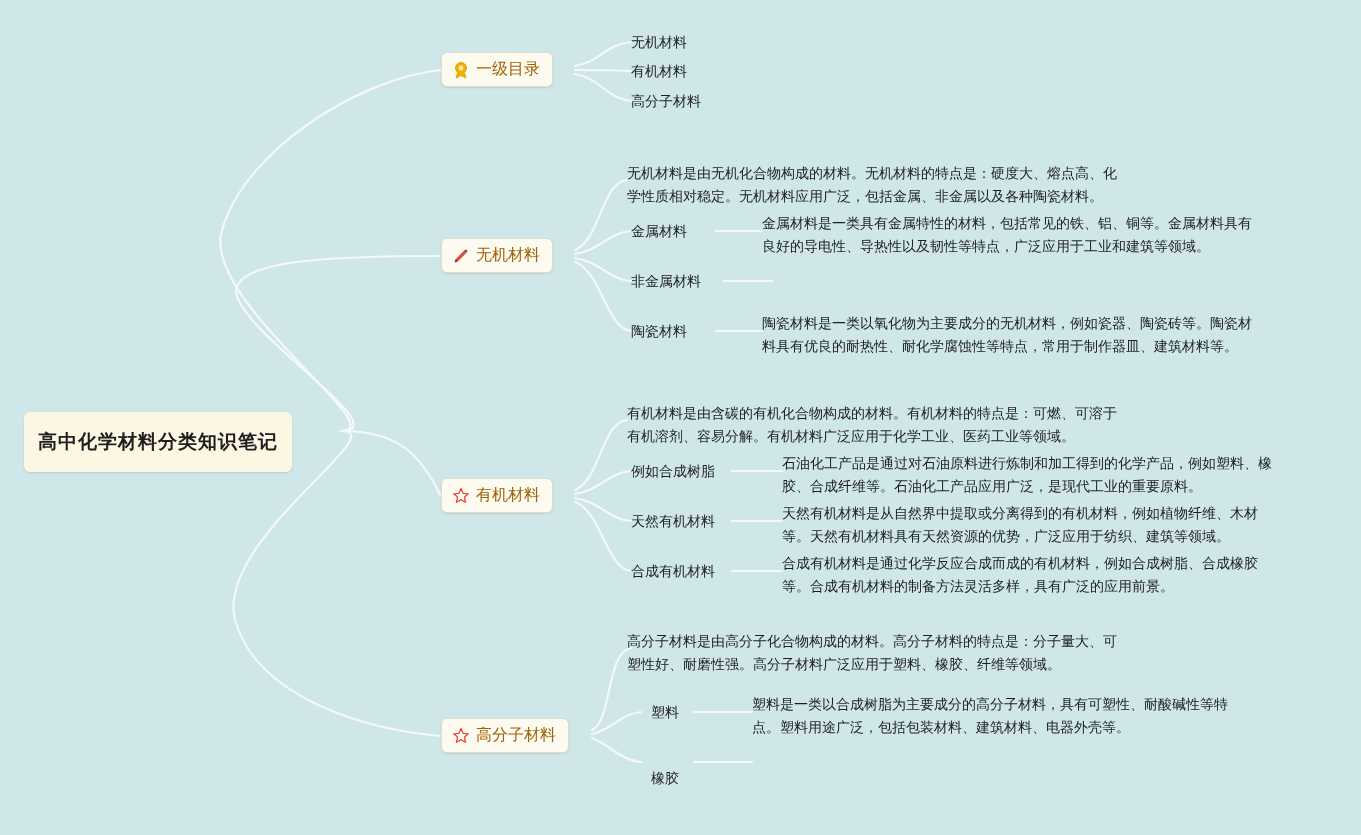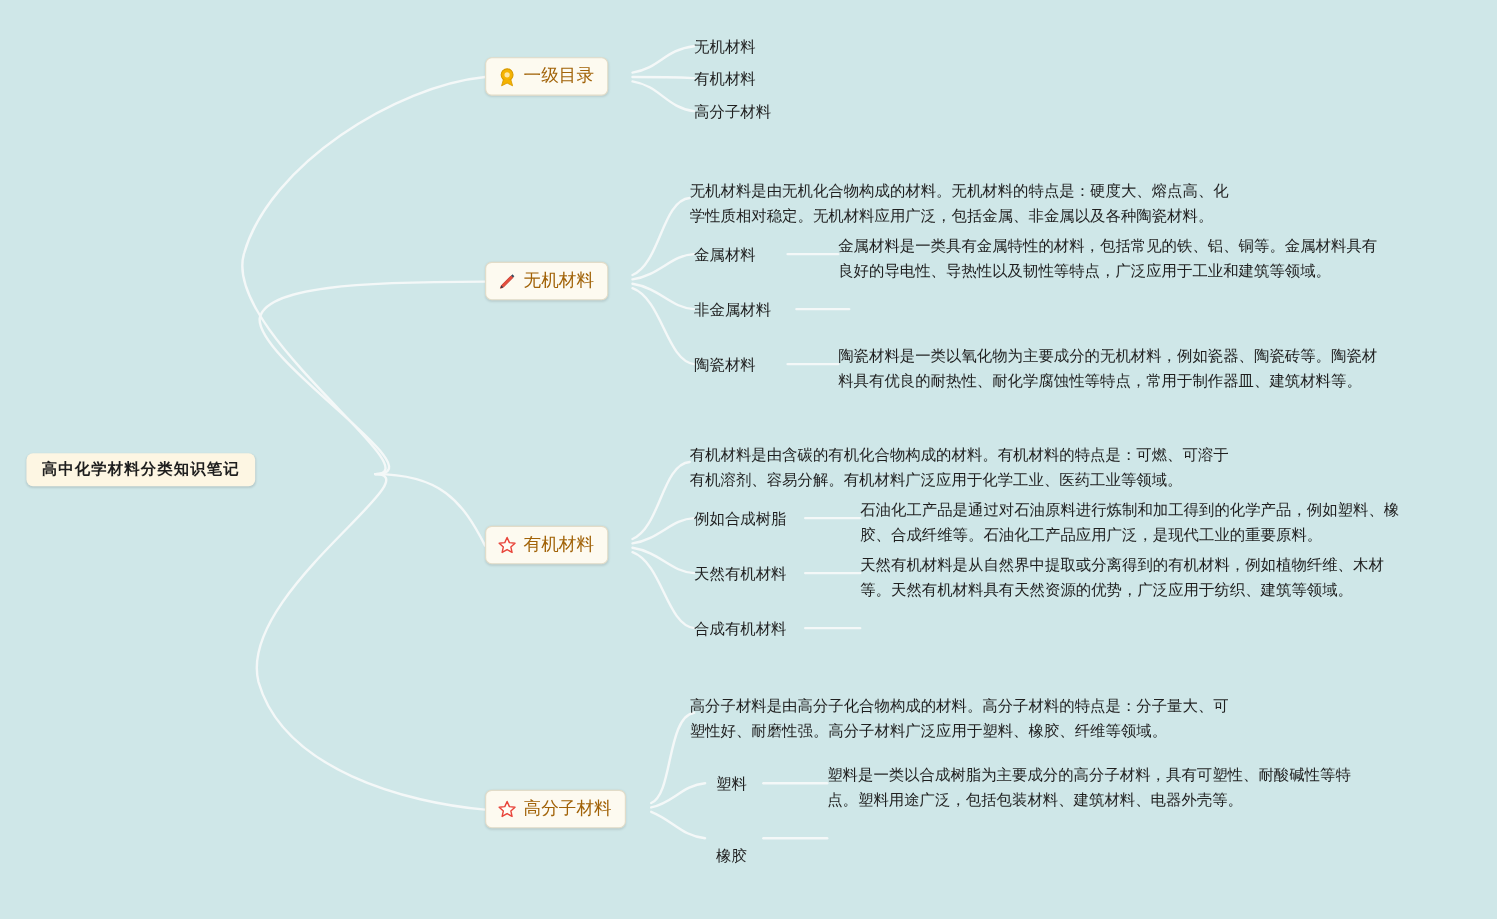--- a/index.html
+++ b/index.html
@@ -28,22 +28,22 @@
     pointer-events: none;
   }
   .node {
     position: absolute;
     box-sizing: border-box;
   }
   
   .root-node {
     background: #fdf6e3;
     border-radius: 6px;
-    padding: 6px 14px;
-    font-size: 14px;
+    padding: 17px 14px;
+    font-size: 19px;
     font-weight: bold;
     color: #1e1e1e;
     letter-spacing: 1px;
     box-shadow: 0 1px 2px rgba(0,0,0,0.12);
     white-space: nowrap;
   }
   
   .topic-node {
     background: #fdfaf0;
     border: 1px solid #e2dcc8;
@@ -181,20 +181,22 @@
 
   <div class="node leaf-node" style="left:631px; top:461px;">例如合成树脂</div>
   <div class="node para-node" style="left:782px; top:452px; width:520px;">石油化工产品是通过对石油原料进行炼制和加工得到的化学产品，例如塑料、橡
 胶、合成纤维等。石油化工产品应用广泛，是现代工业的重要原料。</div>
 
   <div class="node leaf-node" style="left:631px; top:511px;">天然有机材料</div>
   <div class="node para-node" style="left:782px; top:502px; width:520px;">天然有机材料是从自然界中提取或分离得到的有机材料，例如植物纤维、木材
 等。天然有机材料具有天然资源的优势，广泛应用于纺织、建筑等领域。</div>
 
   <div class="node leaf-node" style="left:631px; top:561px;">合成有机材料</div>
+  <div class="node para-node" style="left:782px; top:552px; width:520px;">合成有机材料是通过化学反应合成而成的有机材料，例如合成树脂、合成橡胶
+等。合成有机材料的制备方法灵活多样，具有广泛的应用前景。</div>
 
   <div class="node topic-node" style="left:441px; top:718px;">
     <span class="icon">
       <svg width="18" height="18" viewBox="0 0 18 18">
         <path d="M9 1.6 L11.1 6.3 L16.2 6.8 L12.4 10.2 L13.5 15.2 L9 12.6 L4.5 15.2 L5.6 10.2 L1.8 6.8 L6.9 6.3 Z" fill="#fffdf5" stroke="#e8443a" stroke-width="1.3" stroke-linejoin="round"></path>
       </svg>
     </span>
     <span class="label">高分子材料</span>
   </div>
 

